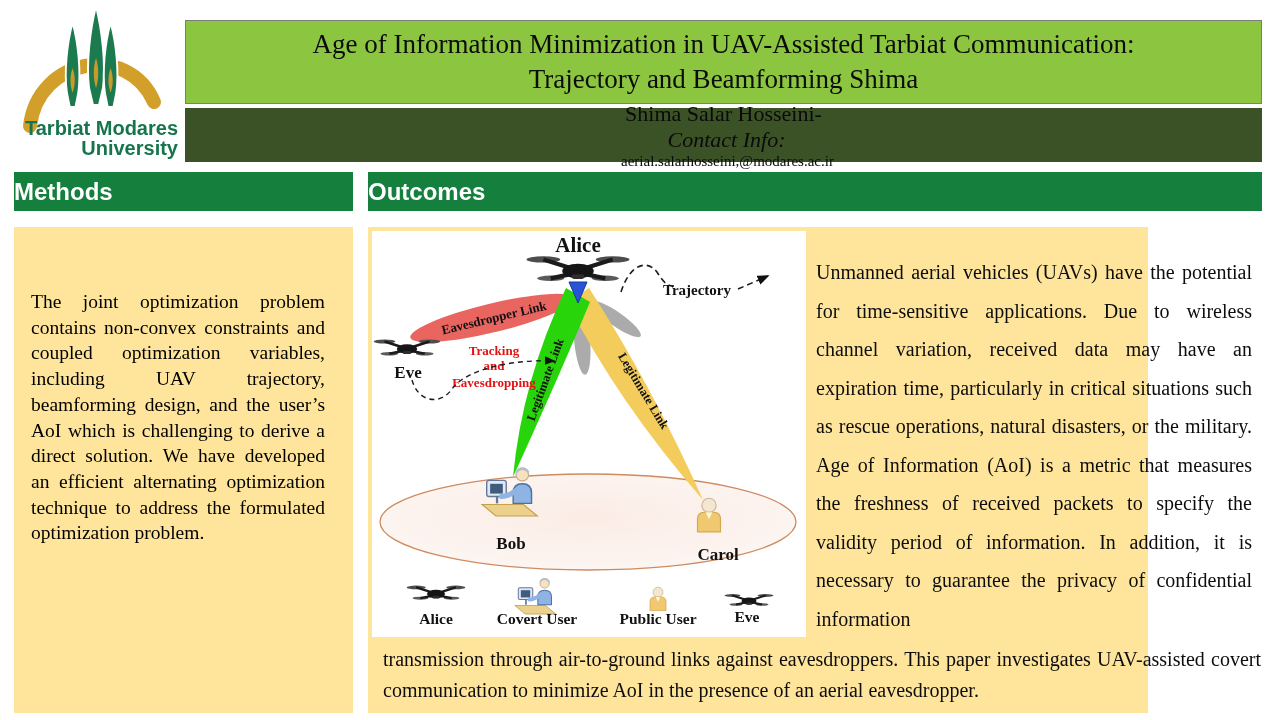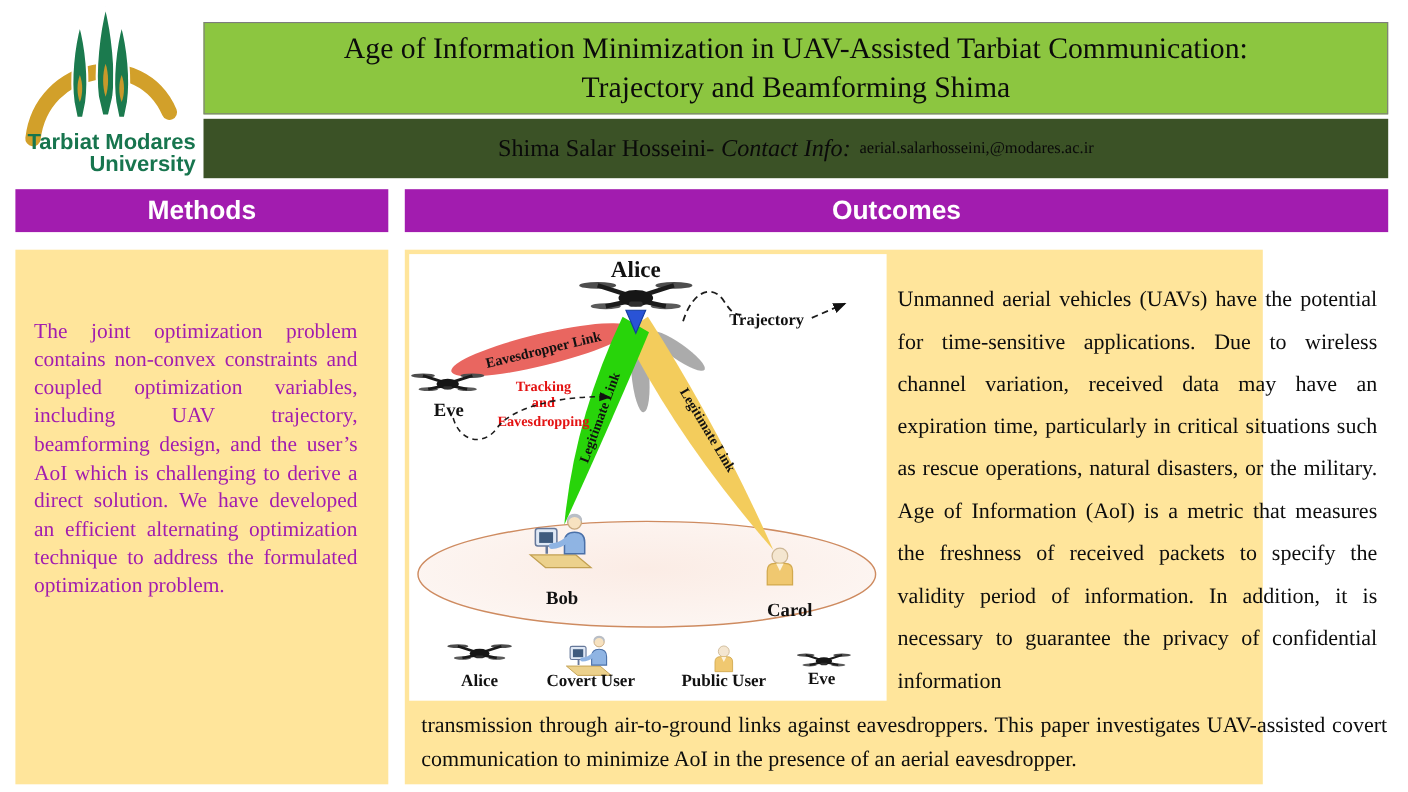--- a/index.html
+++ b/index.html
@@ -6,38 +6,38 @@
   .poster{position:relative;width:1280px;height:720px;background:#ffffff;overflow:hidden;
           font-family:"Liberation Serif",serif;color:#111;}
 
   
   .logo{position:absolute;left:8px;top:4px;width:177px;height:160px;}
   .title-bar{position:absolute;left:185px;top:20px;width:1077px;height:84px;
              background:#8CC640;border:1px solid #7d7d7d;box-sizing:border-box;
              display:flex;flex-direction:column;justify-content:center;align-items:center;}
   .title-bar .t-line{font-size:27px;line-height:35px;color:#0b0b0b;text-align:center;white-space:nowrap;}
   .author-bar{position:absolute;left:185px;top:108px;width:1077px;height:54px;background:#3B5226;
-              display:flex;justify-content:center;align-items:center;color:#0a0a0a;}
+              display:flex;justify-content:center;align-items:center;color:#0a0a0a;flex-direction:column;}
   .a-name{font-size:22px;}
   .a-contact{font-size:22px;font-style:italic;margin-left:6px;}
   .a-email{font-size:15px;margin-left:8px;}
 
   
-  .hdr{position:absolute;top:172px;height:39px;background:#a21caf;color:#ffffff;
+  .hdr{position:absolute;top:172px;height:39px;background:#15803d;color:#ffffff;
        font-family:"Liberation Sans",sans-serif;font-weight:bold;font-size:24px;
-       display:flex;align-items:center;justify-content:center;}
+       display:flex;align-items:center;}
   .methods-hdr{left:14px;width:339px;}
   .outcomes-hdr{left:368px;width:894px;}
 
   
   .panel{position:absolute;top:227px;height:486px;background:#FFE59B;box-sizing:border-box;}
   .methods-panel{left:14px;width:339px;}
   .outcomes-panel{left:368px;width:780px;}
   .methods-panel p{margin:0;padding:62px 28px 0 17px;font-size:19.5px;line-height:25.7px;
-                   text-align:justify;color:#a21caf;}
+                   text-align:justify;color:#000000;}
   .figure{position:absolute;left:4px;top:4px;width:434px;height:406px;background:#ffffff;}
   .out-right{position:absolute;left:448px;top:26px;width:436px;margin:0;
              font-size:20px;line-height:38.5px;text-align:justify;color:#0d0d0d;}
   .out-bottom{position:absolute;left:15px;top:417px;width:878px;margin:0;
               font-size:20px;line-height:31px;text-align:justify;color:#0d0d0d;}
 
   
   .figtext{font-family:"Liberation Serif",serif;font-weight:bold;fill:#111;}
   .figtext-red{font-family:"Liberation Serif",serif;font-weight:bold;fill:#E31212;}
   .logotext{font-family:"Liberation Sans",sans-serif;font-weight:bold;fill:#17754E;}

